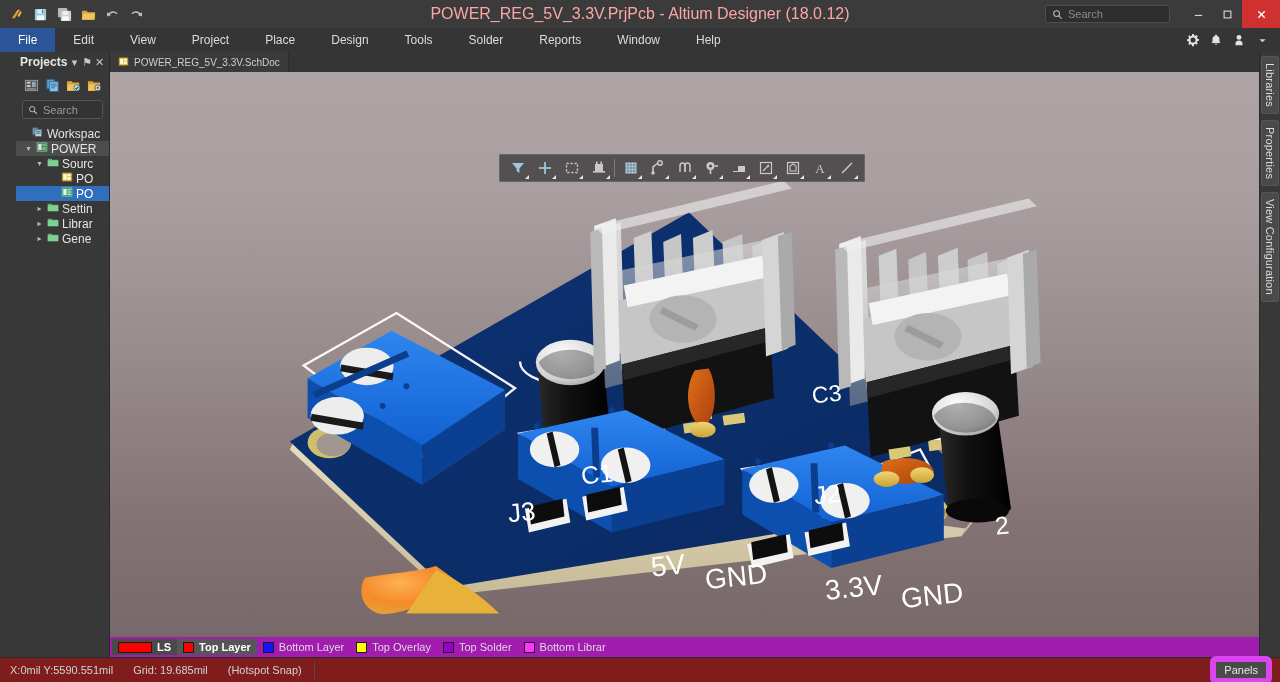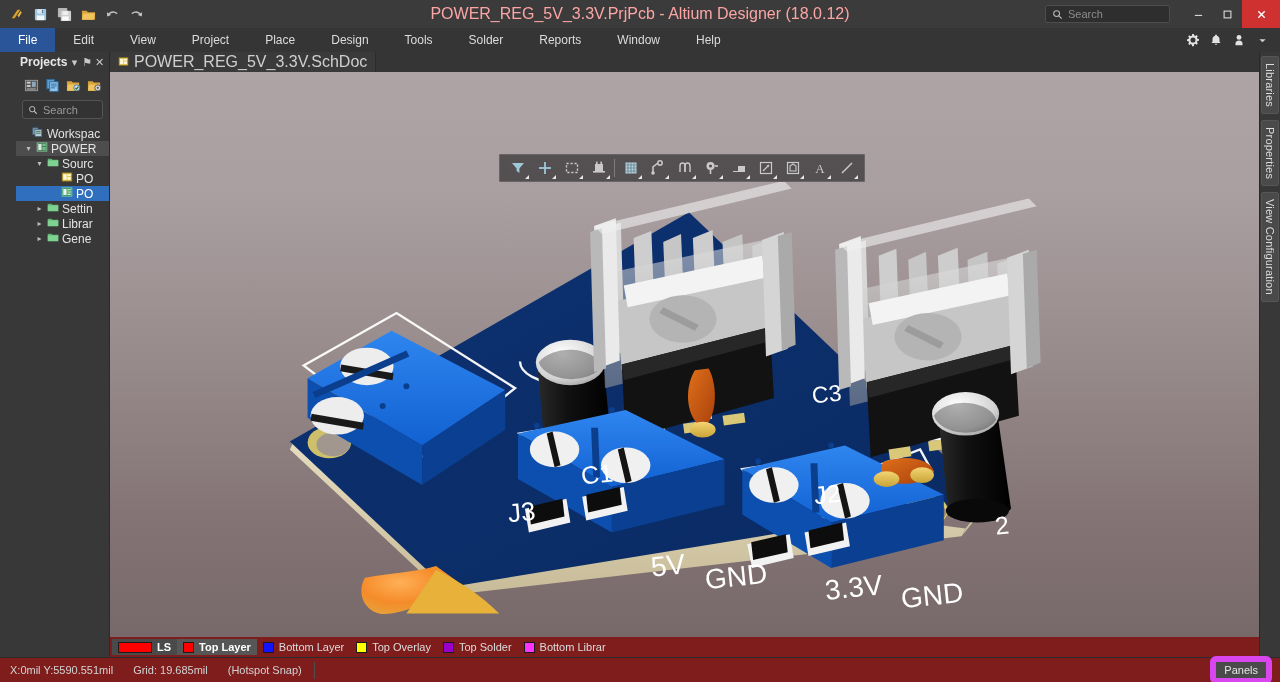--- a/index.html
+++ b/index.html
@@ -79,21 +79,21 @@
   .trow .lbl { color:#e3e3e3; overflow:hidden; }
   .trow.sel-grey { background:#4d4d4d; }
   .trow.sel-blue { background:#2f6fbd; }
   .trow.sel-blue .lbl { color:#ffffff; }
 
   
   .center { flex:1 1 auto; display:flex; flex-direction:column; min-width:0; }
   .tabbar { height:20px; background:#353535; display:flex; align-items:flex-end; flex:0 0 20px; }
   .doctab {
     height:20px; display:flex; align-items:center; gap:5px; padding:0 8px;
-    font-size:16px; color:#cfcfcf; background:#3a3a3a;
+    font-size:10px; color:#cfcfcf; background:#3a3a3a;
     border-right:1px solid #2b2b2b;
   }
   .doctab.active { background:#4f4f4f; color:#ffffff; }
   .viewport {
     flex:1 1 auto; position:relative; overflow:hidden;
     background:linear-gradient(180deg,#aea3a5 0%, #a99ea0 22%, #978a8b 52%, #847475 78%, #776869 100%);
   }
 
   
   .float-tb {
@@ -105,21 +105,21 @@
     position:relative; width:27px; height:24px; display:flex; align-items:center; justify-content:center;
   }
   .ftb-item .caret {
     position:absolute; right:2px; bottom:1px; width:0; height:0;
     border-left:4px solid transparent; border-bottom:4px solid #e8e8e8;
   }
   .ftb-sep { width:1px; height:18px; background:rgba(255,255,255,0.25); margin:0 2px; }
 
   
   .layerbar {
-    height:20px; flex:0 0 20px; background:#7f1d1d; display:flex; align-items:center;
+    height:20px; flex:0 0 20px; background:#a21caf; display:flex; align-items:center;
     gap:0; padding:0 2px; font-size:11px;
   }
   .lb-grp { display:flex; align-items:center; gap:5px; padding:0 6px; height:16px; }
   .lb-grp.first { background:#4a4a4a; }
   .lb-grp.sel { background:#565656; }
   .sw { width:11px; height:11px; border:1px solid #1c1c1c; }
   .sw.wide { width:34px; }
   .lb-lbl { color:#dcdcdc; }
   .lb-grp.sel .lb-lbl, .lb-grp.first .lb-lbl { color:#ffffff; font-weight:bold; }
 

